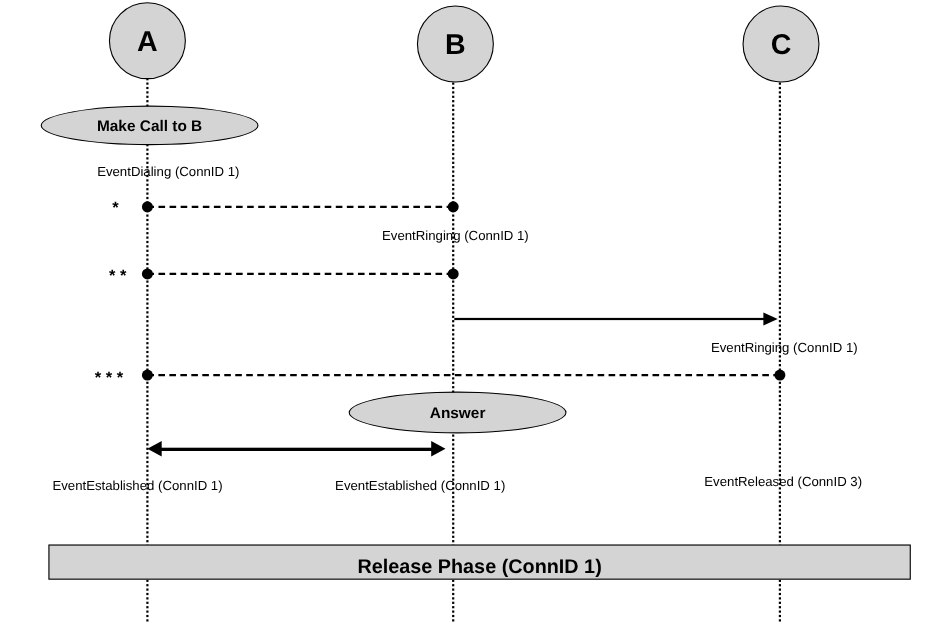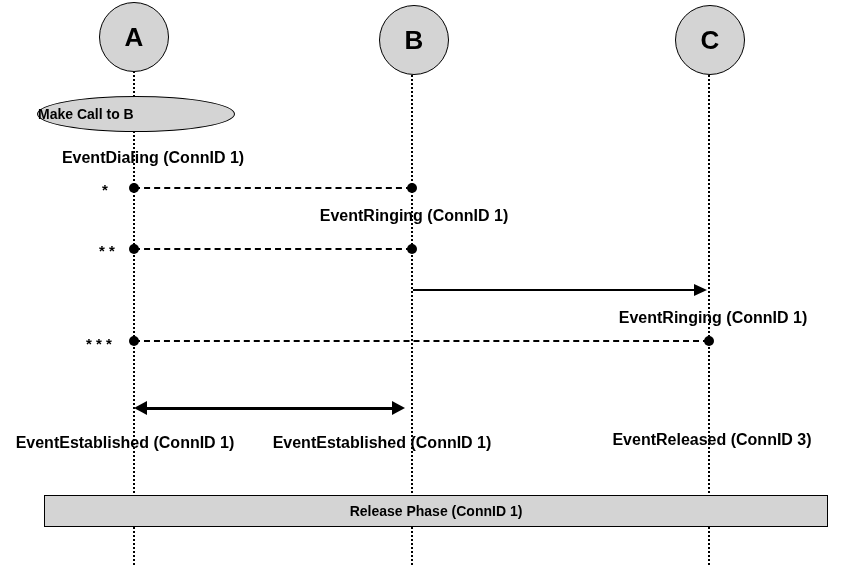--- a/index.html
+++ b/index.html
@@ -38,21 +38,21 @@
     font-weight: bold;
   }
   
   .bubble {
     position: absolute;
     background: #d4d4d4;
     border: 1px solid #000000;
     border-radius: 50%;
     display: flex;
     align-items: center;
-    justify-content: flex-start;
+    justify-content: center;
     font-size: 14px;
     font-weight: bold;
     white-space: nowrap;
   }
   
   .hdash {
     position: absolute;
     height: 0;
     border-top: 2px dashed #000000;
   }
@@ -85,22 +85,22 @@
     border-bottom: 7px solid transparent;
     border-right: 13px solid #000000;
   }
   .ah-right.big {
     border-top-width: 7px;
     border-bottom-width: 7px;
   }
   
   .lbl {
     position: absolute;
-    font-size: 16px;
-    font-weight: bold;
+    font-size: 12px;
+    font-weight: normal;
     white-space: nowrap;
     transform: translateX(-50%);
   }
   .marker {
     position: absolute;
     font-size: 15px;
     font-weight: bold;
     white-space: nowrap;
     transform: translateX(-50%);
     line-height: 1;
@@ -109,23 +109,23 @@
   .release-bar {
     position: absolute;
     left: 44px;
     top: 495px;
     width: 784px;
     height: 32px;
     background: #d4d4d4;
     border: 1px solid #000000;
     box-sizing: border-box;
     display: flex;
-    align-items: center;
+    align-items: flex-end;
     justify-content: center;
-    font-size: 14px;
+    font-size: 18px;
     font-weight: bold;
   }
 </style>
 </head>
 <body>
 
 <div id="stage">
 
   <div class="lifeline" style="left:133px; top:71px; height:494px;"></div>
   <div class="lifeline" style="left:411px; top:75px; height:490px;"></div>
@@ -162,20 +162,23 @@
   <div class="aline" style="left:413px; top:289px; width:282px; height:2px;"></div>
   <div class="ah-right" style="left:694px; top:284px;"></div>
 
   <div class="lbl" style="left:713px; top:309px;">EventRinging (ConnID 1)</div>
 
   <div class="marker" style="left:99px; top:336px;">* * *</div>
   <div class="hdash" style="left:134px; top:340px; width:575px;"></div>
   <div class="dot" style="left:129px; top:336px;"></div>
   <div class="dot" style="left:704px; top:336px;"></div>
 
+  <div class="bubble" style="left:317px; top:356px; width:196px; height:36px;">
+    <span>Answer</span>
+  </div>
 
   <div class="aline" style="left:145px; top:407px; width:250px; height:3px;"></div>
   <div class="ah-left" style="left:134px; top:401px;"></div>
   <div class="ah-right big" style="left:392px; top:401px;"></div>
 
   <div class="lbl" style="left:125px; top:434px;">EventEstablished (ConnID 1)</div>
   <div class="lbl" style="left:382px; top:434px;">EventEstablished (ConnID 1)</div>
   <div class="lbl" style="left:712px; top:431px;">EventReleased (ConnID 3)</div>
 
   <div class="release-bar">

